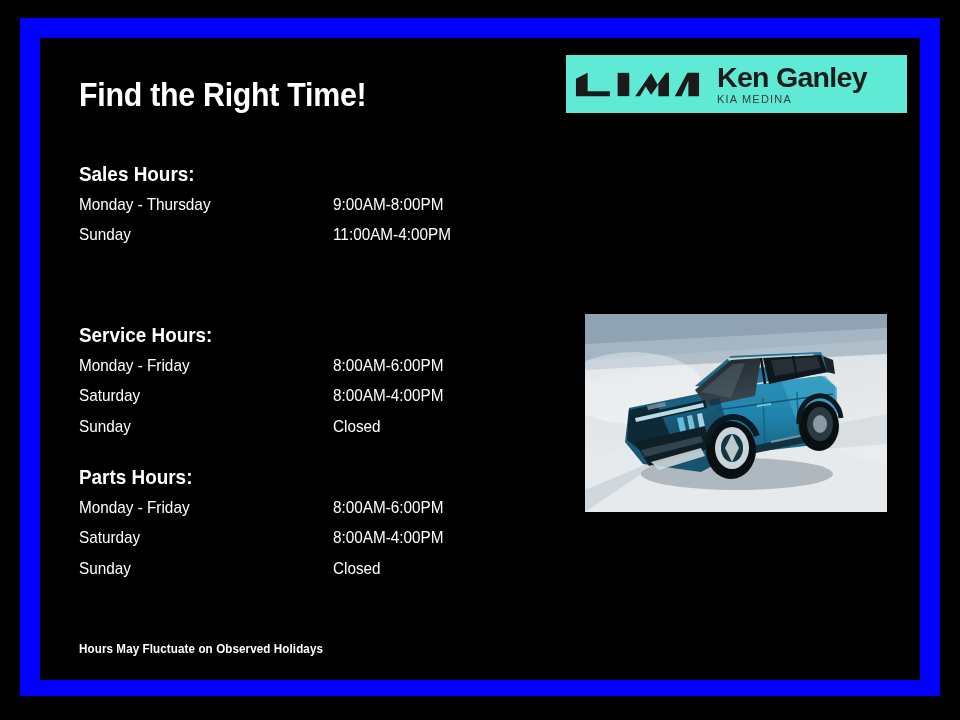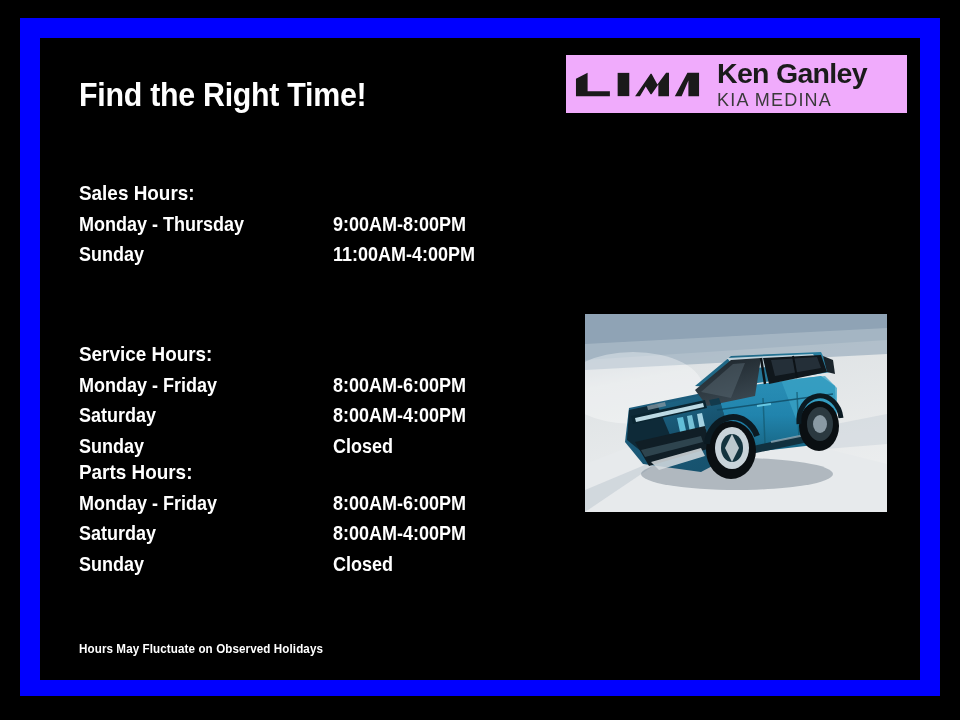--- a/index.html
+++ b/index.html
@@ -49,39 +49,38 @@
     transform-origin: left top;
     white-space: nowrap;
   }
 
   
   .hours-block {
     position: absolute;
     left: 79px;
     color: #ffffff;
     white-space: nowrap;
-    margin-top: 19px;
   }
   #block-sales   { top: 159px; }
   #block-service { top: 320px; }
-  #block-parts   { top: 438px; }
+  #block-parts   { top: 462px; }
 
   .block-heading {
     font-size: 21px;
     font-weight: bold;
     line-height: 30.5px;
     transform: scaleX(0.9);
     transform-origin: left center;
   }
   .hours-row {
     position: relative;
     height: 30.5px;
     line-height: 30.5px;
-    font-size: 20px;
-    font-weight: bold;
+    font-size: 17px;
+    font-weight: normal;
   }
   .day-label {
     position: absolute;
     left: 0;
     top: 0;
     transform: scaleX(0.9);
     transform-origin: left center;
   }
   .time-value {
     position: absolute;
@@ -105,21 +104,21 @@
     white-space: nowrap;
   }
 
   
   #logo-plate {
     position: absolute;
     left: 566px;
     top: 55px;
     width: 341px;
     height: 58px;
-    background: #f0abfc;
+    background: #5eead4;
     display: flex;
     align-items: center;
     padding-left: 9px;
     box-sizing: border-box;
   }
   #kia-mark {
     width: 126px;
     height: 33px;
     flex: none;
     margin-right: 16px;
@@ -133,21 +132,21 @@
   }
   #dealer-name {
     color: #1b1b1b;
     font-size: 28.5px;
     font-weight: bold;
     letter-spacing: -0.7px;
     white-space: nowrap;
   }
   #dealer-sub {
     color: #3a3a3a;
-    font-size: 18px;
+    font-size: 11px;
     letter-spacing: 1.2px;
     margin-top: 3px;
     white-space: nowrap;
   }
 
   
   #vehicle-photo {
     position: absolute;
     left: 585px;
     top: 314px;

